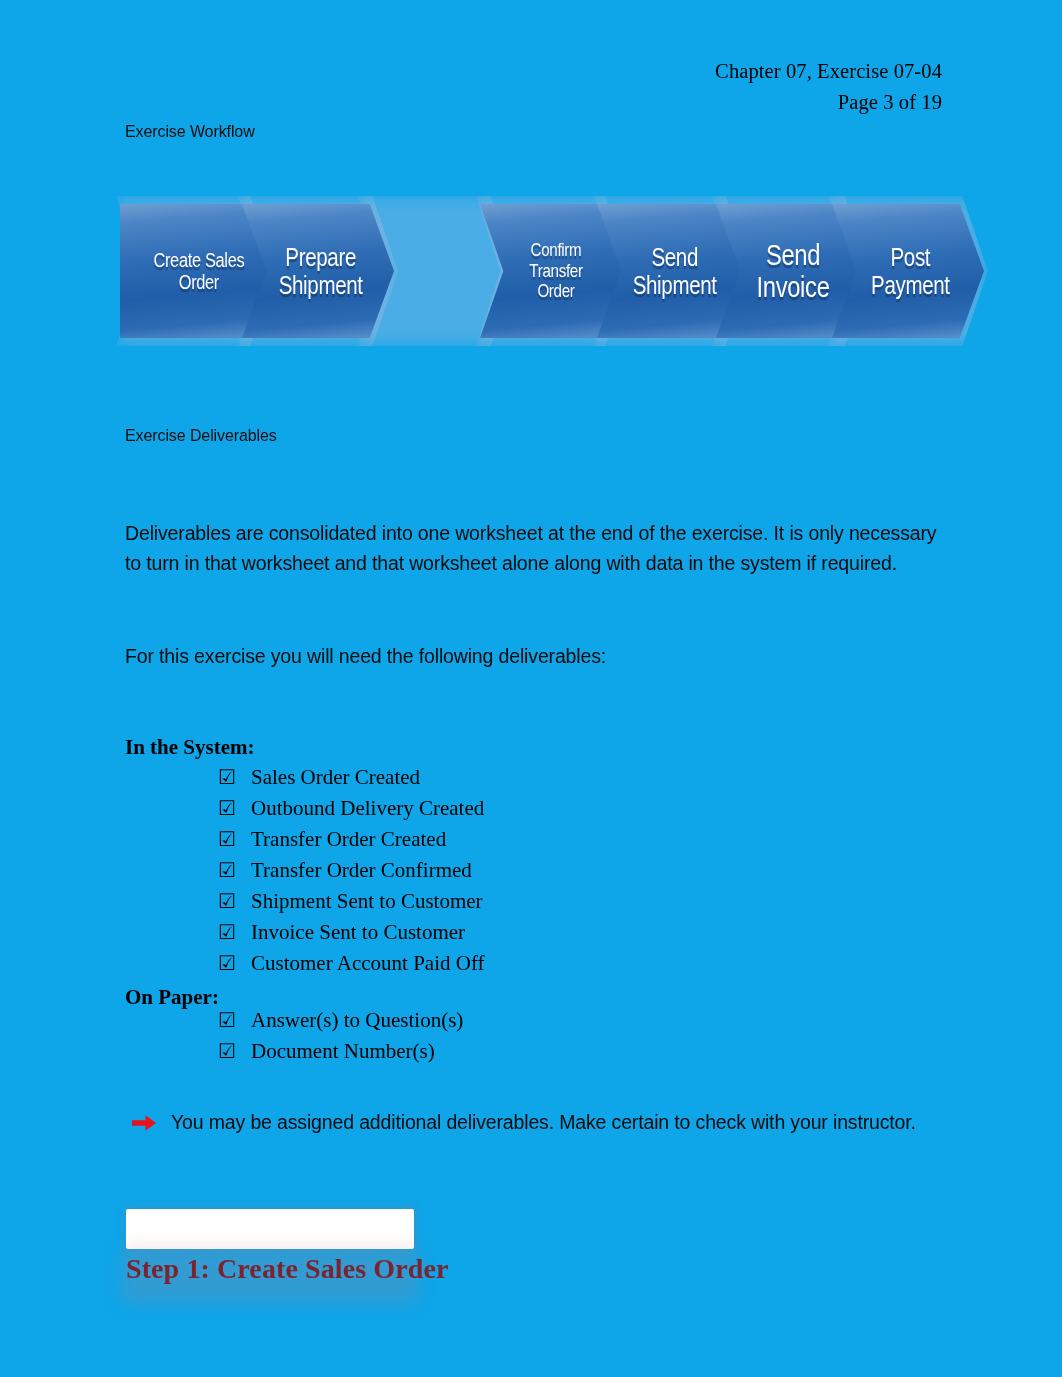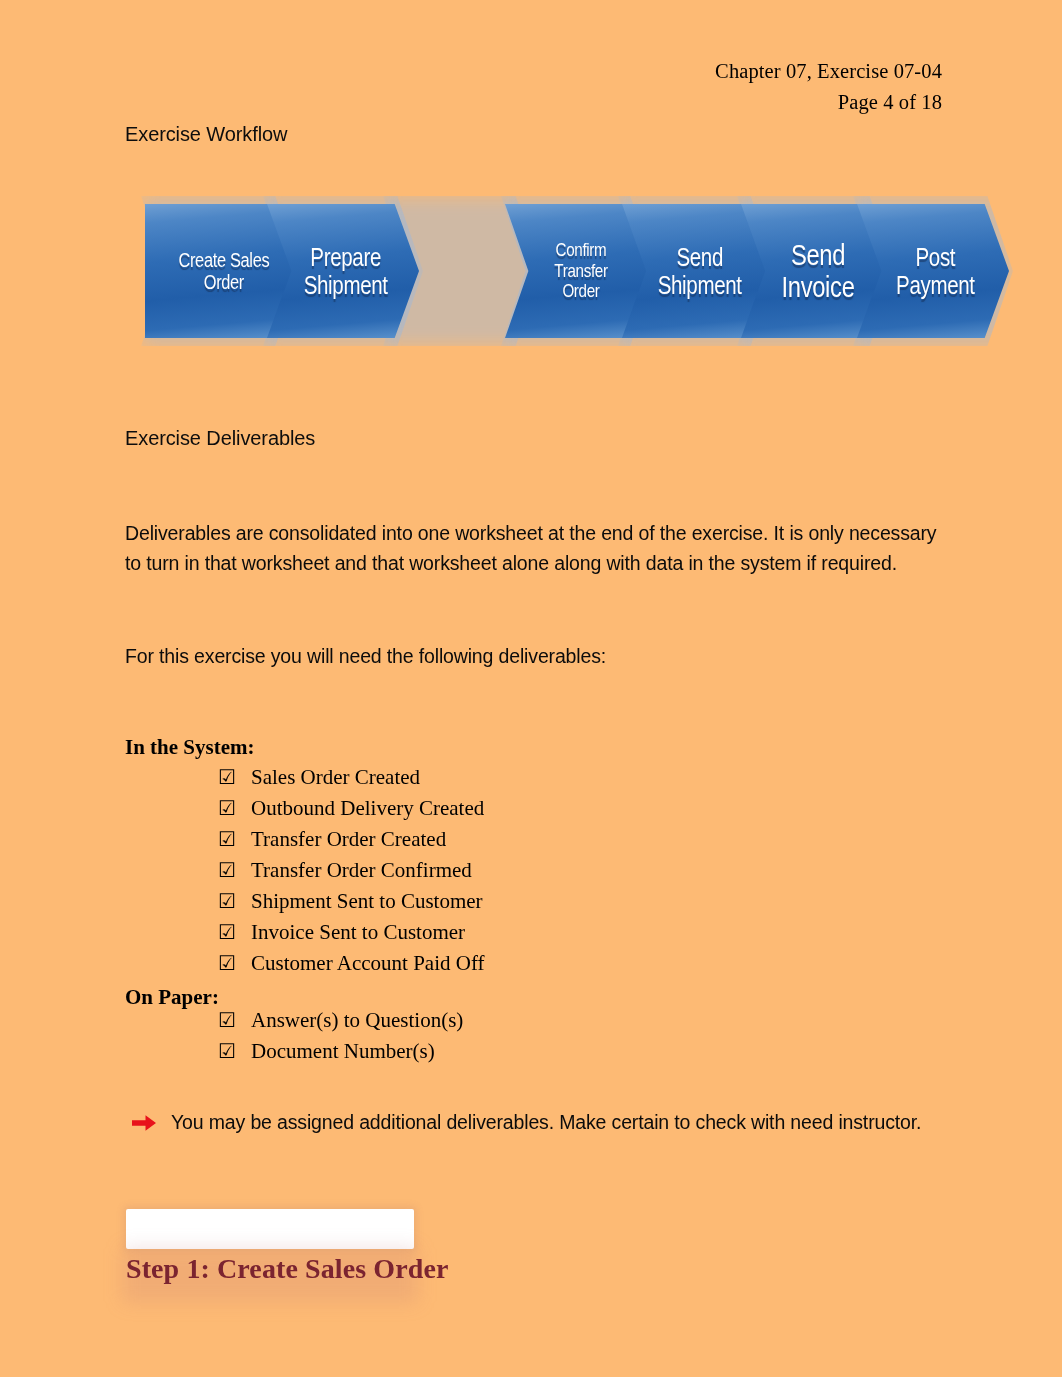--- a/index.html
+++ b/index.html
@@ -13,21 +13,21 @@
     position: relative;
     font-family: "Liberation Sans", sans-serif;
     color: #000000;
     overflow: hidden;
   }
 
   .page {
     position: relative;
     width: 1062px;
     height: 1377px;
-    background: #fdba74;
+    background: #0ea5e9;
   }
 
   
   .doc-header {
     position: absolute;
     top: 56px;
     right: 120px;
     text-align: right;
     font-family: "Liberation Serif", serif;
     font-size: 20.5px;
@@ -35,21 +35,21 @@
     color: #000;
     letter-spacing: 0.1px;
   }
   .doc-header div { white-space: nowrap; }
 
   
   .section-heading {
     position: absolute;
     left: 125px;
     font-family: "Liberation Sans", sans-serif;
-    font-size: 20px;
+    font-size: 16px;
     font-weight: 400;
     color: #0d0d0d;
     letter-spacing: -0.1px;
     padding: 2px 6px 4px 0px;
     white-space: nowrap;
   }
   .section-heading::after {
     content: "";
     position: absolute;
     left: -2px;
@@ -63,21 +63,20 @@
   #heading-workflow { top: 121px; }
   #heading-deliverables { top: 425px; }
 
   
   .workflow-band {
     position: absolute;
     left: 120px;
     top: 196px;
     width: 828px;
     height: 158px;
-    margin-left: 25px;
   }
   .chev {
     position: absolute;
     top: 8px;
     height: 134px;
     background: linear-gradient(175deg,
         #6f9fd3 0%,
         #4d86c6 13%,
         #2e6cb5 40%,
         #215ea9 66%,
@@ -240,21 +239,21 @@
     white-space: nowrap;
   }
 </style>
 </head>
 <body>
 
 <div class="page">
 
   <div class="doc-header">
     <div>Chapter 07, Exercise 07-04</div>
-    <div>Page 4 of 18</div>
+    <div>Page 3 of 19</div>
   </div>
 
   <div class="section-heading" id="heading-workflow">Exercise Workflow</div>
 
   <div class="workflow-band" id="workflow-band">
       <div class="chev-glow" style="left: -4px; width: 160px;"></div>
       <div class="chev first" style="left: 0px; width: 152px; z-index: 10;">
         <div class="chev-label sz-small">Create Sales
 Order</div>
       </div>
@@ -336,21 +335,21 @@
         <span class="citem">Document Number(s)</span>
       </li>
     </ul>
 
   <div class="note-row">
     <span class="red-arrow">
       <svg width="26" height="20" viewBox="0 0 26 20">
         <path d="M1 7.2 H14.5 V2.2 L25 10 L14.5 17.8 V12.8 H1 Z" fill="#e8121b"></path>
       </svg>
     </span>
-    <span class="note-text">You may be assigned additional deliverables. Make certain to check with need instructor.</span>
+    <span class="note-text">You may be assigned additional deliverables. Make certain to check with your instructor.</span>
   </div>
 
   <div class="step-block">
     <div class="step-white-box"></div>
     <div class="step-halo"></div>
     <div class="step-title">Step 1: Create Sales Order</div>
   </div>
 
 </div>
 

